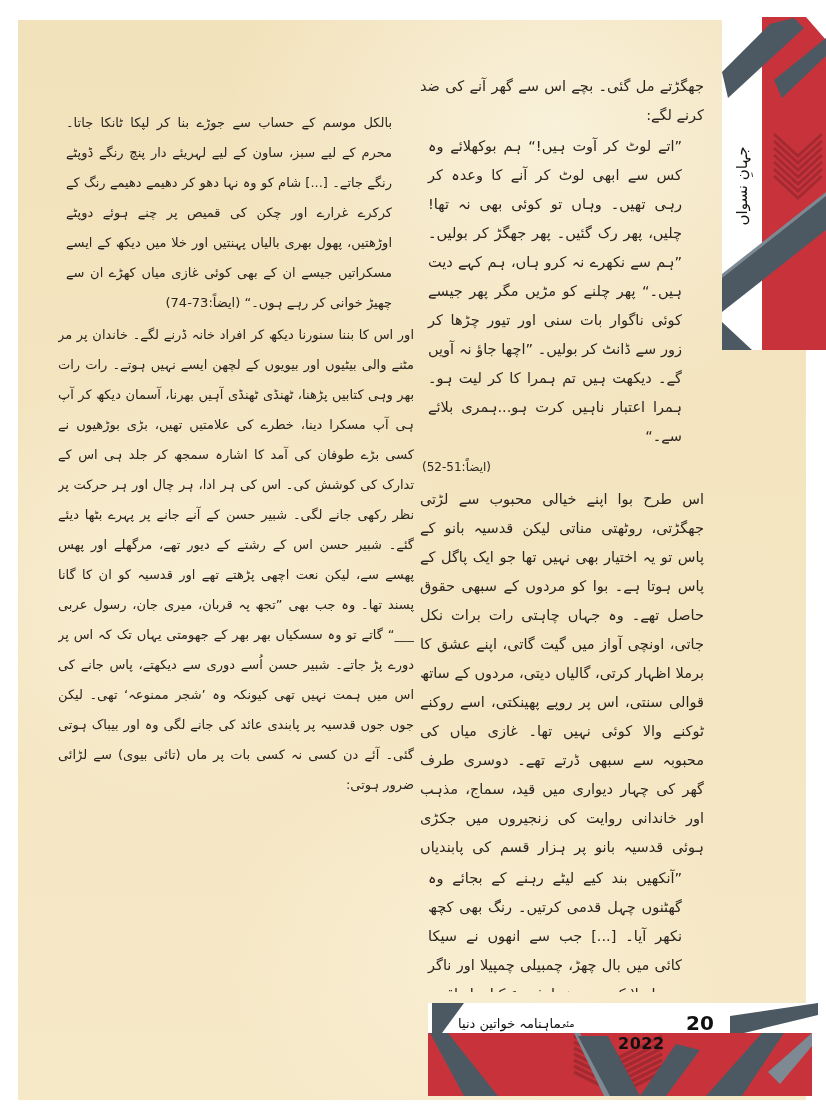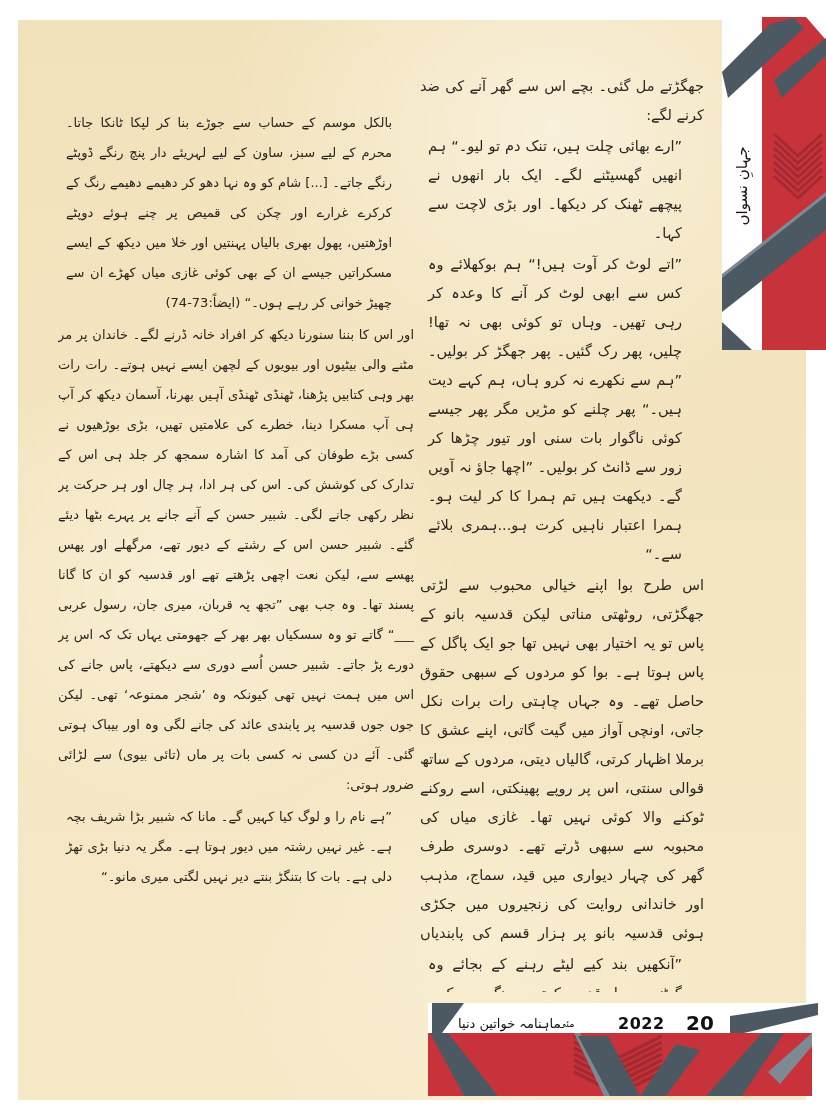--- a/index.html
+++ b/index.html
@@ -33,21 +33,21 @@
   .section-label-wrap span{
     transform:rotate(-90deg);white-space:nowrap;font-size:15px;color:#17140f;direction:rtl;
   }
   svg{position:absolute;display:block;}
   #corner-top{left:718px;top:16px;}
   #footer-decor{left:428px;top:1002px;}
   .footer-textbar{position:absolute;left:428px;top:1003px;width:390px;height:30px;}
   .footer-textbar span{position:absolute;top:0;height:40px;display:flex;align-items:center;color:#101010;}
   .ft-mag{left:30px;font-size:13px;direction:rtl;}
   .ft-month{left:130px;font-size:10px;direction:rtl;}
-  .ft-year{left:190px;font-size:16px;font-weight:bold;letter-spacing:.5px;}
+  .ft-year{left:190px;font-size:16px;font-weight:bold;letter-spacing:.5px;margin-top:20px;}
   .ft-page{left:258px;font-size:20px;font-weight:bold;}
 </style>
 </head>
 <body>
 
 <div class="paper"></div>
 
 <svg id="corner-top" width="108" height="338" viewBox="0 0 108 338">
   <rect x="4" y="1" width="40" height="333" fill="#ffffff"></rect>
   <rect x="44" y="1" width="64" height="333" fill="#c8333b"></rect>
@@ -68,29 +68,28 @@
   <polygon points="4,262 108,180 108,214 4,296" fill="#4d5962"></polygon>
   <polygon points="4,306 34,334 4,334" fill="#4d5962"></polygon>
 </svg>
 
 <div class="section-label-wrap">
   <span>جہانِ نسواں</span>
 </div>
 
 <div class="col col-right">
     <div class="block para">جھگڑتے مل گئی۔ بچے اس سے گھر آنے کی ضد کرنے لگے:</div>
-    <div class="block quote">”ارے بھائی چلت ہیں، تنک دم تو لیو۔“ ہم انھیں گھسیٹنے لگے۔ ایک بار انھوں نے پیچھے ٹھنک کر دیکھا۔ اور بڑی لاچت سے کہا۔</div>
     <div class="block quote">”اتے لوٹ کر آوت ہیں!“ ہم بوکھلائے وہ کس سے ابھی لوٹ کر آنے کا وعدہ کر رہی تھیں۔ وہاں تو کوئی بھی نہ تھا! چلیں، پھر رک گئیں۔ پھر جھگڑ کر بولیں۔ ”ہم سے نکھرے نہ کرو ہاں، ہم کہے دیت ہیں۔“ پھر چلنے کو مڑیں مگر پھر جیسے کوئی ناگوار بات سنی اور تیور چڑھا کر زور سے ڈانٹ کر بولیں۔ ”اچھا جاؤ نہ آویں گے۔ دیکھت ہیں تم ہمرا کا کر لیت ہو۔ ہمرا اعتبار ناہیں کرت ہو...ہمری بلائے سے۔“</div>
+    <div class="block citation">(ایضاً:51-52)</div>
     <div class="block para clamp">اس طرح بوا اپنے خیالی محبوب سے لڑتی جھگڑتی، روٹھتی مناتی لیکن قدسیہ بانو کے پاس تو یہ اختیار بھی نہیں تھا جو ایک پاگل کے پاس ہوتا ہے۔ بوا کو مردوں کے سبھی حقوق حاصل تھے۔ وہ جہاں چاہتی رات برات نکل جاتی، اونچی آواز میں گیت گاتی، اپنے عشق کا برملا اظہار کرتی، گالیاں دیتی، مردوں کے ساتھ قوالی سنتی، اس پر روپے پھینکتی، اسے روکنے ٹوکنے والا کوئی نہیں تھا۔ غازی میاں کی محبوبہ سے سبھی ڈرتے تھے۔ دوسری طرف گھر کی چہار دیواری میں قید، سماج، مذہب اور خاندانی روایت کی زنجیروں میں جکڑی ہوئی قدسیہ بانو پر ہزار قسم کی پابندیاں تھیں۔ وہ بوا کی طرح چمن میں کلیاں نہیں چن سکتی، جھولا نہیں جھول سکتی، کھکھلا کر ہنس نہیں سکتی، دوسری بیویوں کی طرح سیج سنور نہیں سکتی، کیونکہ اس کا شوہر اس سے روٹھ چکا تھا، اور جس کا شوہر روٹھ جائے اسے سجنا سنورنا زیب نہیں دیتا، تن ڈھانکنے کے لیے پہننا پرانا اور بھوک مٹانے کے لیے روکھا سوکھا جو مل جائے وہی کافی ہے۔ خاندان کی عزت و آبرو اس کے ہاتھ میں تھی، ایک فرمانبردار بیٹی اور ایک وفا شعار بیوی کی طرح اب تک اُسے سنبھالے ہوئے تھی لیکن بوا اور غازی میاں کے رومان نے اس کے دل میں سجنے سنورنے، روٹھنے منانے اور زندگی جینے کی تحریک پھر سے پیدا کر دی:</div>
     <div class="block quote">”آنکھیں بند کیے لیٹے رہنے کے بجائے وہ گھٹنوں چہل قدمی کرتیں۔ رنگ بھی کچھ نکھر آیا۔ [...] جب سے انھوں نے سیکا کائی میں بال چھڑ، چمبیلی چمپیلا اور ناگر موتھا ملا کر سر دھونا شروع کیا تھا واقعی بال چمکدار اور ملائم ہو گئے تھے۔ [...] نہایت صوفیانے رنگوں کے دوپٹے رنگے جاتے۔</div>
   </div>
 <div class="col col-left">
     <div class="block quote">بالکل موسم کے حساب سے جوڑے بنا کر لپکا ٹانکا جاتا۔ محرم کے لیے سبز، ساون کے لیے لہریئے دار پنچ رنگے ڈوپٹے رنگے جاتے۔ [...] شام کو وہ نہا دھو کر دھیمے دھیمے رنگ کے کرکرے غرارے اور چکن کی قمیص پر چنے ہوئے دوپٹے اوڑھتیں، پھول بھری بالیاں پہنتیں اور خلا میں دیکھ کے ایسے مسکراتیں جیسے ان کے بھی کوئی غازی میاں کھڑے ان سے چھیڑ خوانی کر رہے ہوں۔“ (ایضاً:73-74)</div>
     <div class="block para">اور اس کا بننا سنورنا دیکھ کر افراد خانہ ڈرنے لگے۔ خاندان پر مر مٹنے والی بیٹیوں اور بیویوں کے لچھن ایسے نہیں ہوتے۔ رات رات بھر وہی کتابیں پڑھنا، ٹھنڈی ٹھنڈی آہیں بھرنا، آسمان دیکھ کر آپ ہی آپ مسکرا دینا، خطرے کی علامتیں تھیں، بڑی بوڑھیوں نے کسی بڑے طوفان کی آمد کا اشارہ سمجھ کر جلد ہی اس کے تدارک کی کوشش کی۔ اس کی ہر ادا، ہر چال اور ہر حرکت پر نظر رکھی جانے لگی۔ شبیر حسن کے آنے جانے پر پہرے بٹھا دیئے گئے۔ شبیر حسن اس کے رشتے کے دیور تھے، مرگھلے اور پھس پھسے سے، لیکن نعت اچھی پڑھتے تھے اور قدسیہ کو ان کا گانا پسند تھا۔ وہ جب بھی ”تجھ پہ قربان، میری جان، رسول عربی ___“ گاتے تو وہ سسکیاں بھر بھر کے جھومتی یہاں تک کہ اس پر دورے پڑ جاتے۔ شبیر حسن اُسے دوری سے دیکھتے، پاس جانے کی اس میں ہمت نہیں تھی کیونکہ وہ ’شجر ممنوعہ‘ تھی۔ لیکن جوں جوں قدسیہ پر پابندی عائد کی جانے لگی وہ اور بیباک ہوتی گئی۔ آئے دن کسی نہ کسی بات پر ماں (تائی بیوی) سے لڑائی ضرور ہوتی:</div>
-    <div class="block quote">”ہے نام را و لوگ کیا کہیں گے۔ مانا کہ شبیر بڑا شریف بچہ ہے۔ غیر نہیں رشتہ میں دیور ہوتا ہے۔ مگر یہ دنیا بڑی تھڑ دلی ہے۔ بات کا بتنگڑ بنتے دیر نہیں لگتی میری مانو۔“</div>
   </div>
 
 <svg id="footer-decor" width="390" height="98" viewBox="0 0 390 98">
   <rect x="0" y="1" width="390" height="30" fill="#ffffff"></rect>
   <rect x="0" y="31" width="384" height="63" fill="#c8333b"></rect>
 
   <g stroke="#a42a32" stroke-width="3.5" fill="none">
     <path d="M146 34 L190 56 L234 34"></path>
     <path d="M146 40 L190 62 L234 40"></path>
     <path d="M146 46 L190 68 L234 46"></path>

